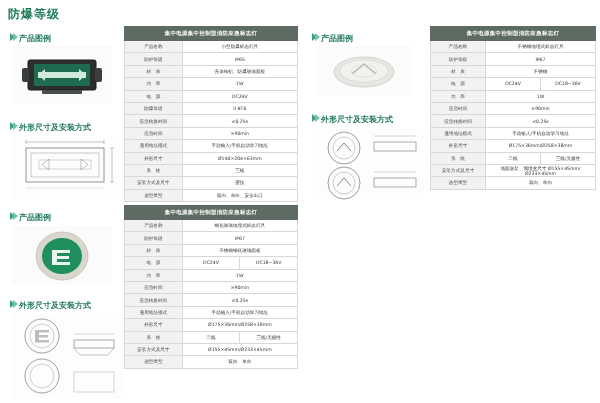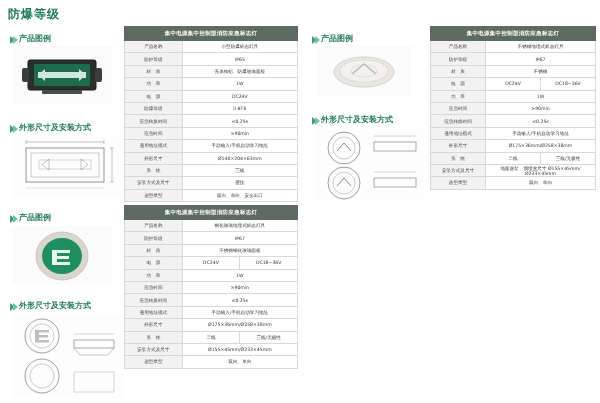--- a/index.html
+++ b/index.html
@@ -12,21 +12,21 @@
     position:relative;
     overflow:hidden;
   }
   .page-title{
     position:absolute;left:8px;top:6px;
     font-size:12px;font-weight:bold;color:#1e7a56;
     letter-spacing:1px;
   }
 
   
-  .sec-head{position:absolute;display:flex;align-items:flex-end;gap:3px;}
+  .sec-head{position:absolute;display:flex;align-items:flex-start;gap:3px;}
   .sec-head .arrows{display:flex;}
   .arrows i{
     display:block;width:0;height:0;
     border-top:4px solid transparent;
     border-bottom:4px solid transparent;
     border-left:5px solid #3ea37a;
     margin-right:-2px;
   }
   .arrows i:nth-child(2){border-left-color:#76c2a3;}
   .sec-head .txt{font-size:8px;font-weight:bold;color:#1e7a56;}

